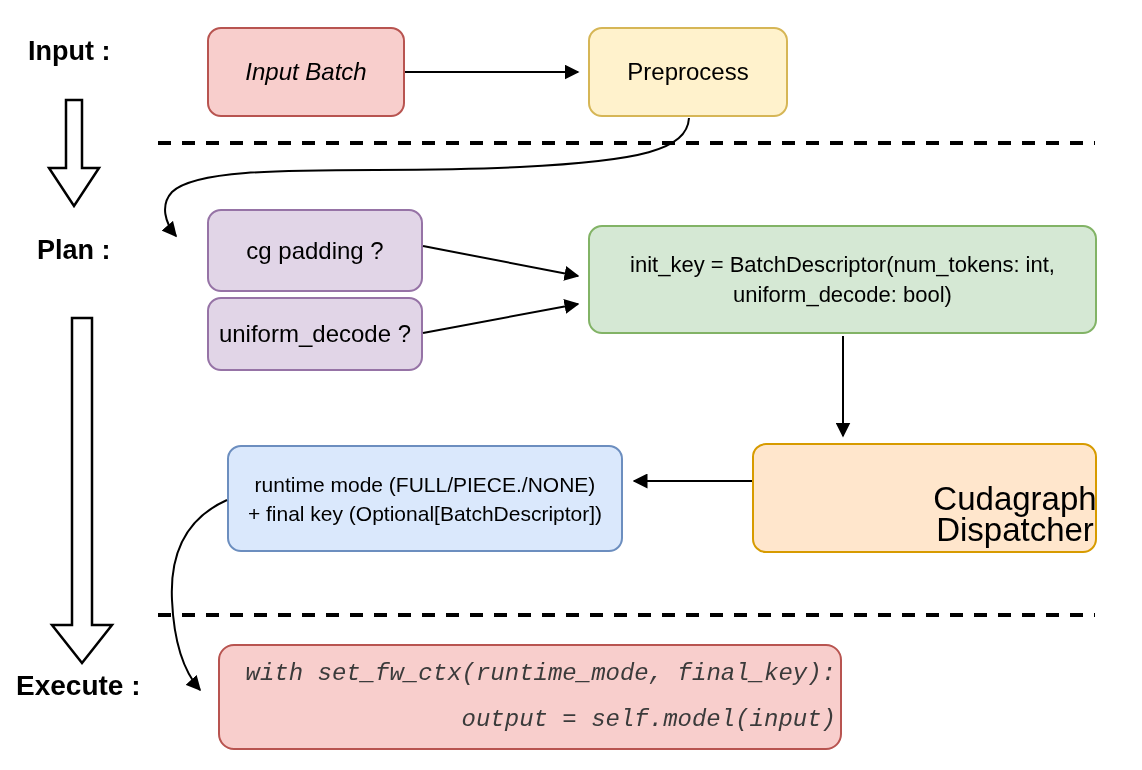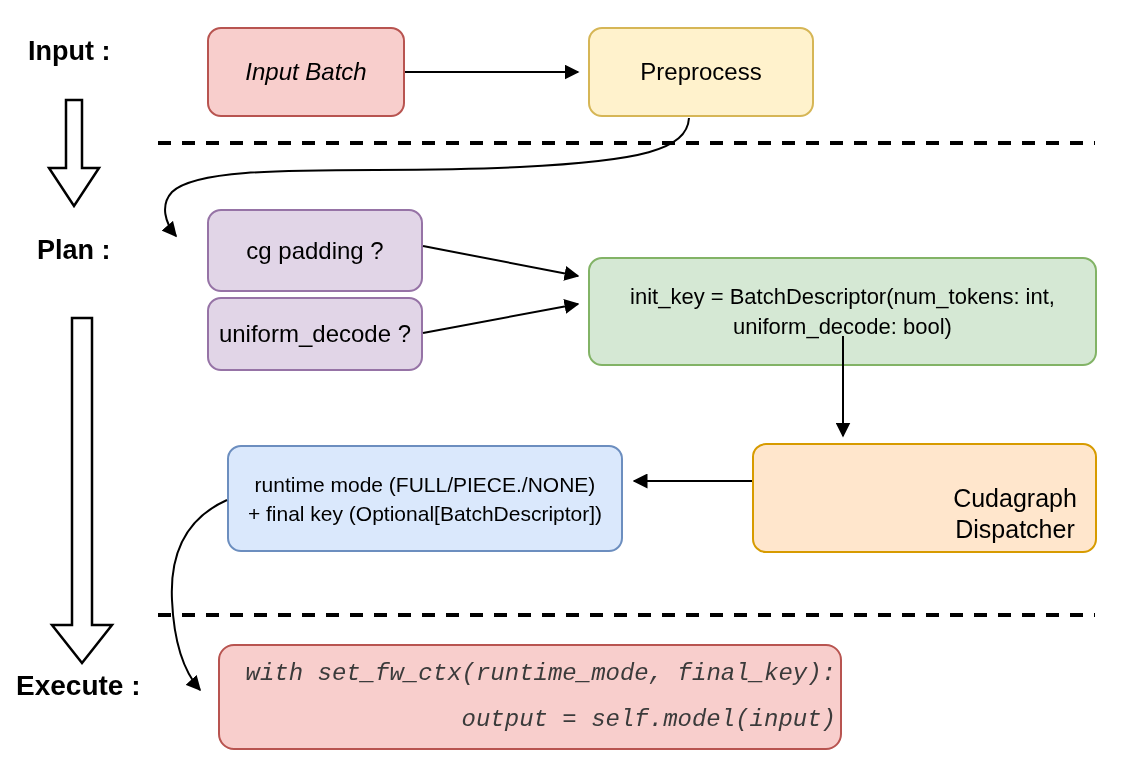--- a/index.html
+++ b/index.html
@@ -16,35 +16,35 @@
   #lbl-execute{left:16px;top:670px;font-size:28px;}
   .box{
     position:absolute;box-sizing:border-box;border-radius:14px;border:2px solid #000;
     display:flex;flex-direction:column;align-items:center;justify-content:center;
     text-align:center;line-height:1.25;
   }
   .box span{display:block;}
   .red{background:var(--red_fill);border-color:var(--red_stroke);font-style:italic;}
   .yellow{background:var(--yellow_fill);border-color:var(--yellow_stroke);}
   .purple{background:var(--purple_fill);border-color:var(--purple_stroke);}
-  .green{background:var(--green_fill);border-color:var(--green_stroke);margin-top:32px;}
+  .green{background:var(--green_fill);border-color:var(--green_stroke);}
   .blue{background:var(--blue_fill);border-color:var(--blue_stroke);}
   .orange-outer{background:var(--orange_fill);border-color:var(--orange_stroke);}
   .orange-inner{background:var(--orange_inner_fill);border-color:var(--orange_stroke);border-radius:12px;}
 
   #input-batch{left:207px;top:27px;width:198px;height:90px;font-size:24px;}
-  #preprocess{left:588px;top:27px;width:226px;height:90px;font-size:24px;}
+  #preprocess{left:588px;top:27px;width:200px;height:90px;font-size:24px;}
   #cg-padding{left:207px;top:209px;width:216px;height:83px;font-size:24px;text-align:right;}
   #uniform-decode{left:207px;top:297px;width:216px;height:74px;font-size:24px;}
   #init-key{left:588px;top:225px;width:509px;height:109px;font-size:22px;line-height:30px;}
   #cudagraph{left:752px;top:443px;width:345px;height:110px;}
   .cg-label{
     position:absolute;left:181px;right:0;top:0;bottom:0;
     display:flex;flex-direction:column;align-items:center;justify-content:center;
-    font-size:25px;line-height:31px;text-align:center;margin-top:32px;
+    font-size:33px;line-height:31px;text-align:center;margin-top:32px;
   }
   #dispatch{left:752px;top:443px;width:181px;height:73px;font-size:22px;}
   #runtime{left:227px;top:445px;width:396px;height:107px;font-size:21px;line-height:29px;justify-content:center;}
   #code{
     left:218px;top:644px;width:624px;height:106px;
     align-items:flex-end;justify-content:center;padding:0 4px;border-radius:16px;gap:20px;
   }
   .codeline{
     font-family:"Liberation Mono",monospace;font-size:24px;line-height:26px;
     white-space:pre;color:var(--code_text,#3b3b3b);text-align:left;

